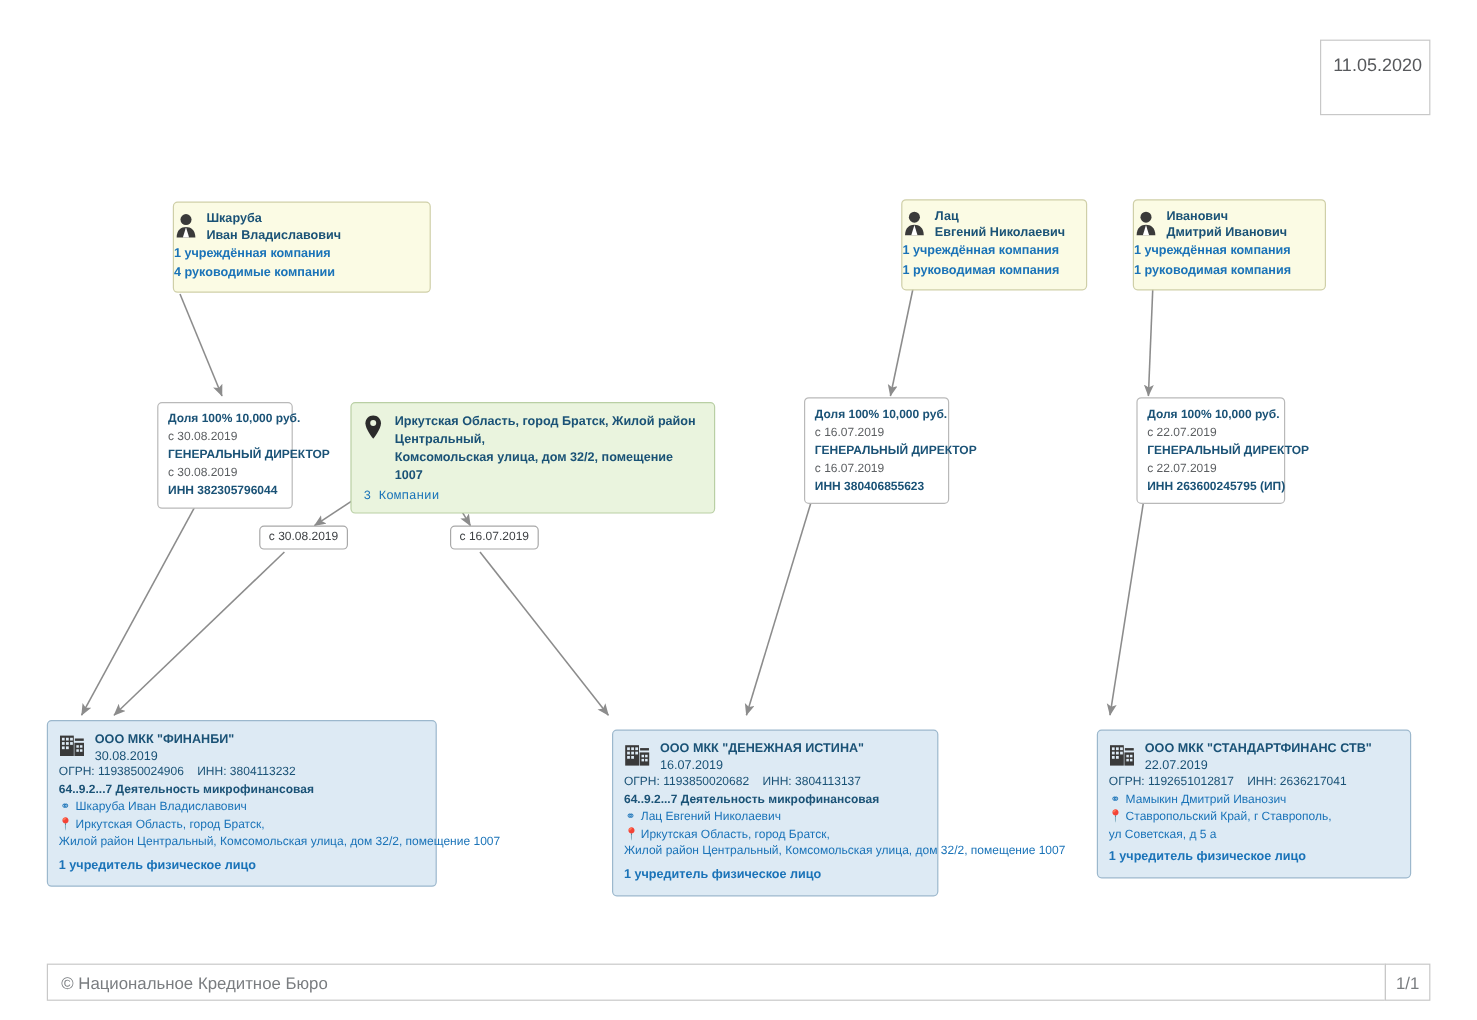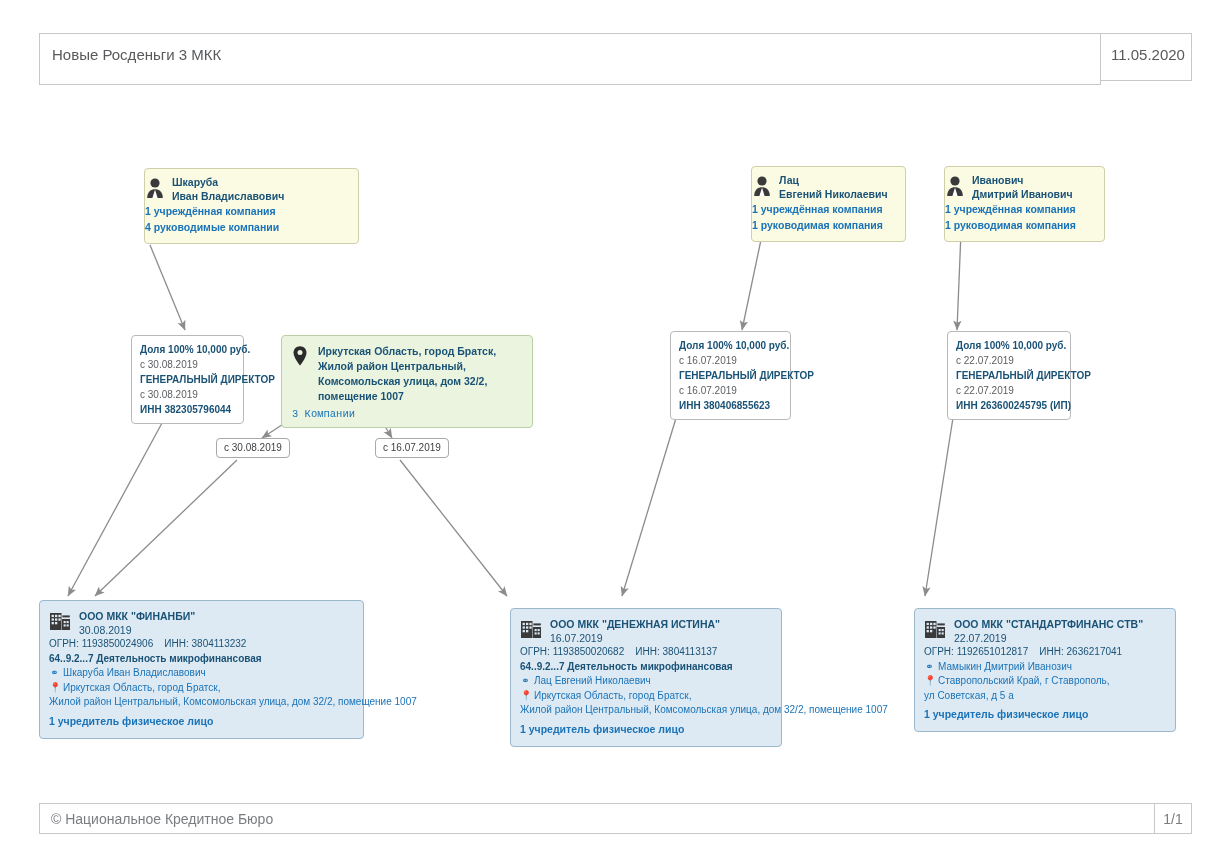--- a/index.html
+++ b/index.html
@@ -39,21 +39,21 @@
     padding: 12px 0 0 12px;
     font-size: 15px;
     color: #57595c;
     white-space: nowrap;
   }
   .bar-date {
     position: absolute;
     left: 1100px;
     top: 33px;
     width: 92px;
-    height: 48px;
+    height: 63px;
   }
   .bar-date .txt {
     padding: 12px 0 0 10px;
     font-size: 15px;
     color: #57595c;
     white-space: nowrap;
   }
   .bar-footer {
     position: absolute;
     left: 39px;
@@ -259,23 +259,20 @@
     padding: 3px 7px 4px 7px;
     white-space: nowrap;
     line-height: 11px;
   }
 </style>
 </head>
 <body>
 
 <div id="page">
 
-  <div class="bar bar-title">
-    <div class="txt">Новые Росденьги 3 МКК</div>
-  </div>
   <div class="bar bar-date">
     <div class="txt">11.05.2020</div>
   </div>
 
   <svg id="edges" viewBox="0 0 1231 850">
     <defs>
       <marker id="arrow" markerWidth="9" markerHeight="9" refX="7.2" refY="3.2" orient="auto" markerUnits="strokeWidth">
         <path d="M0,0 L7.6,3.2 L0,6.4 L1.7,3.2 z" fill="#8c8c8c"></path>
       </marker>
     </defs>
@@ -363,21 +360,21 @@
   </div>
 
   <div class="node node-rel" style="left:947px; top:331px; width:124px;">
     <div class="rel-b">Доля 100%  10,000 руб.</div>
     <div class="rel-n">с 22.07.2019</div>
     <div class="rel-b">ГЕНЕРАЛЬНЫЙ ДИРЕКТОР</div>
     <div class="rel-n">с 22.07.2019</div>
     <div class="rel-b">ИНН 263600245795 (ИП)</div>
   </div>
 
-  <div class="node node-address" style="left:281px; top:335px; width:252px;">
+  <div class="node node-address" style="left:292px; top:335px; width:304px;">
     <div class="addr-head">
       <svg class="addr-ico" viewBox="0 0 16 22">
         <path d="M8 1.2 C4.3 1.2 1.5 4 1.5 7.7 C1.5 12.6 8 20.6 8 20.6 C8 20.6 14.5 12.6 14.5 7.7 C14.5 4 11.7 1.2 8 1.2 Z" fill="#2b2b2b"></path>
         <circle cx="8" cy="7.6" r="2.5" fill="#eaf4de"></circle>
       </svg>
       <div class="addr-text">
         <div>Иркутская Область, город Братск, Жилой район Центральный,</div>
         <div>Комсомольская улица, дом 32/2, помещение 1007</div>
       </div>
     </div>

